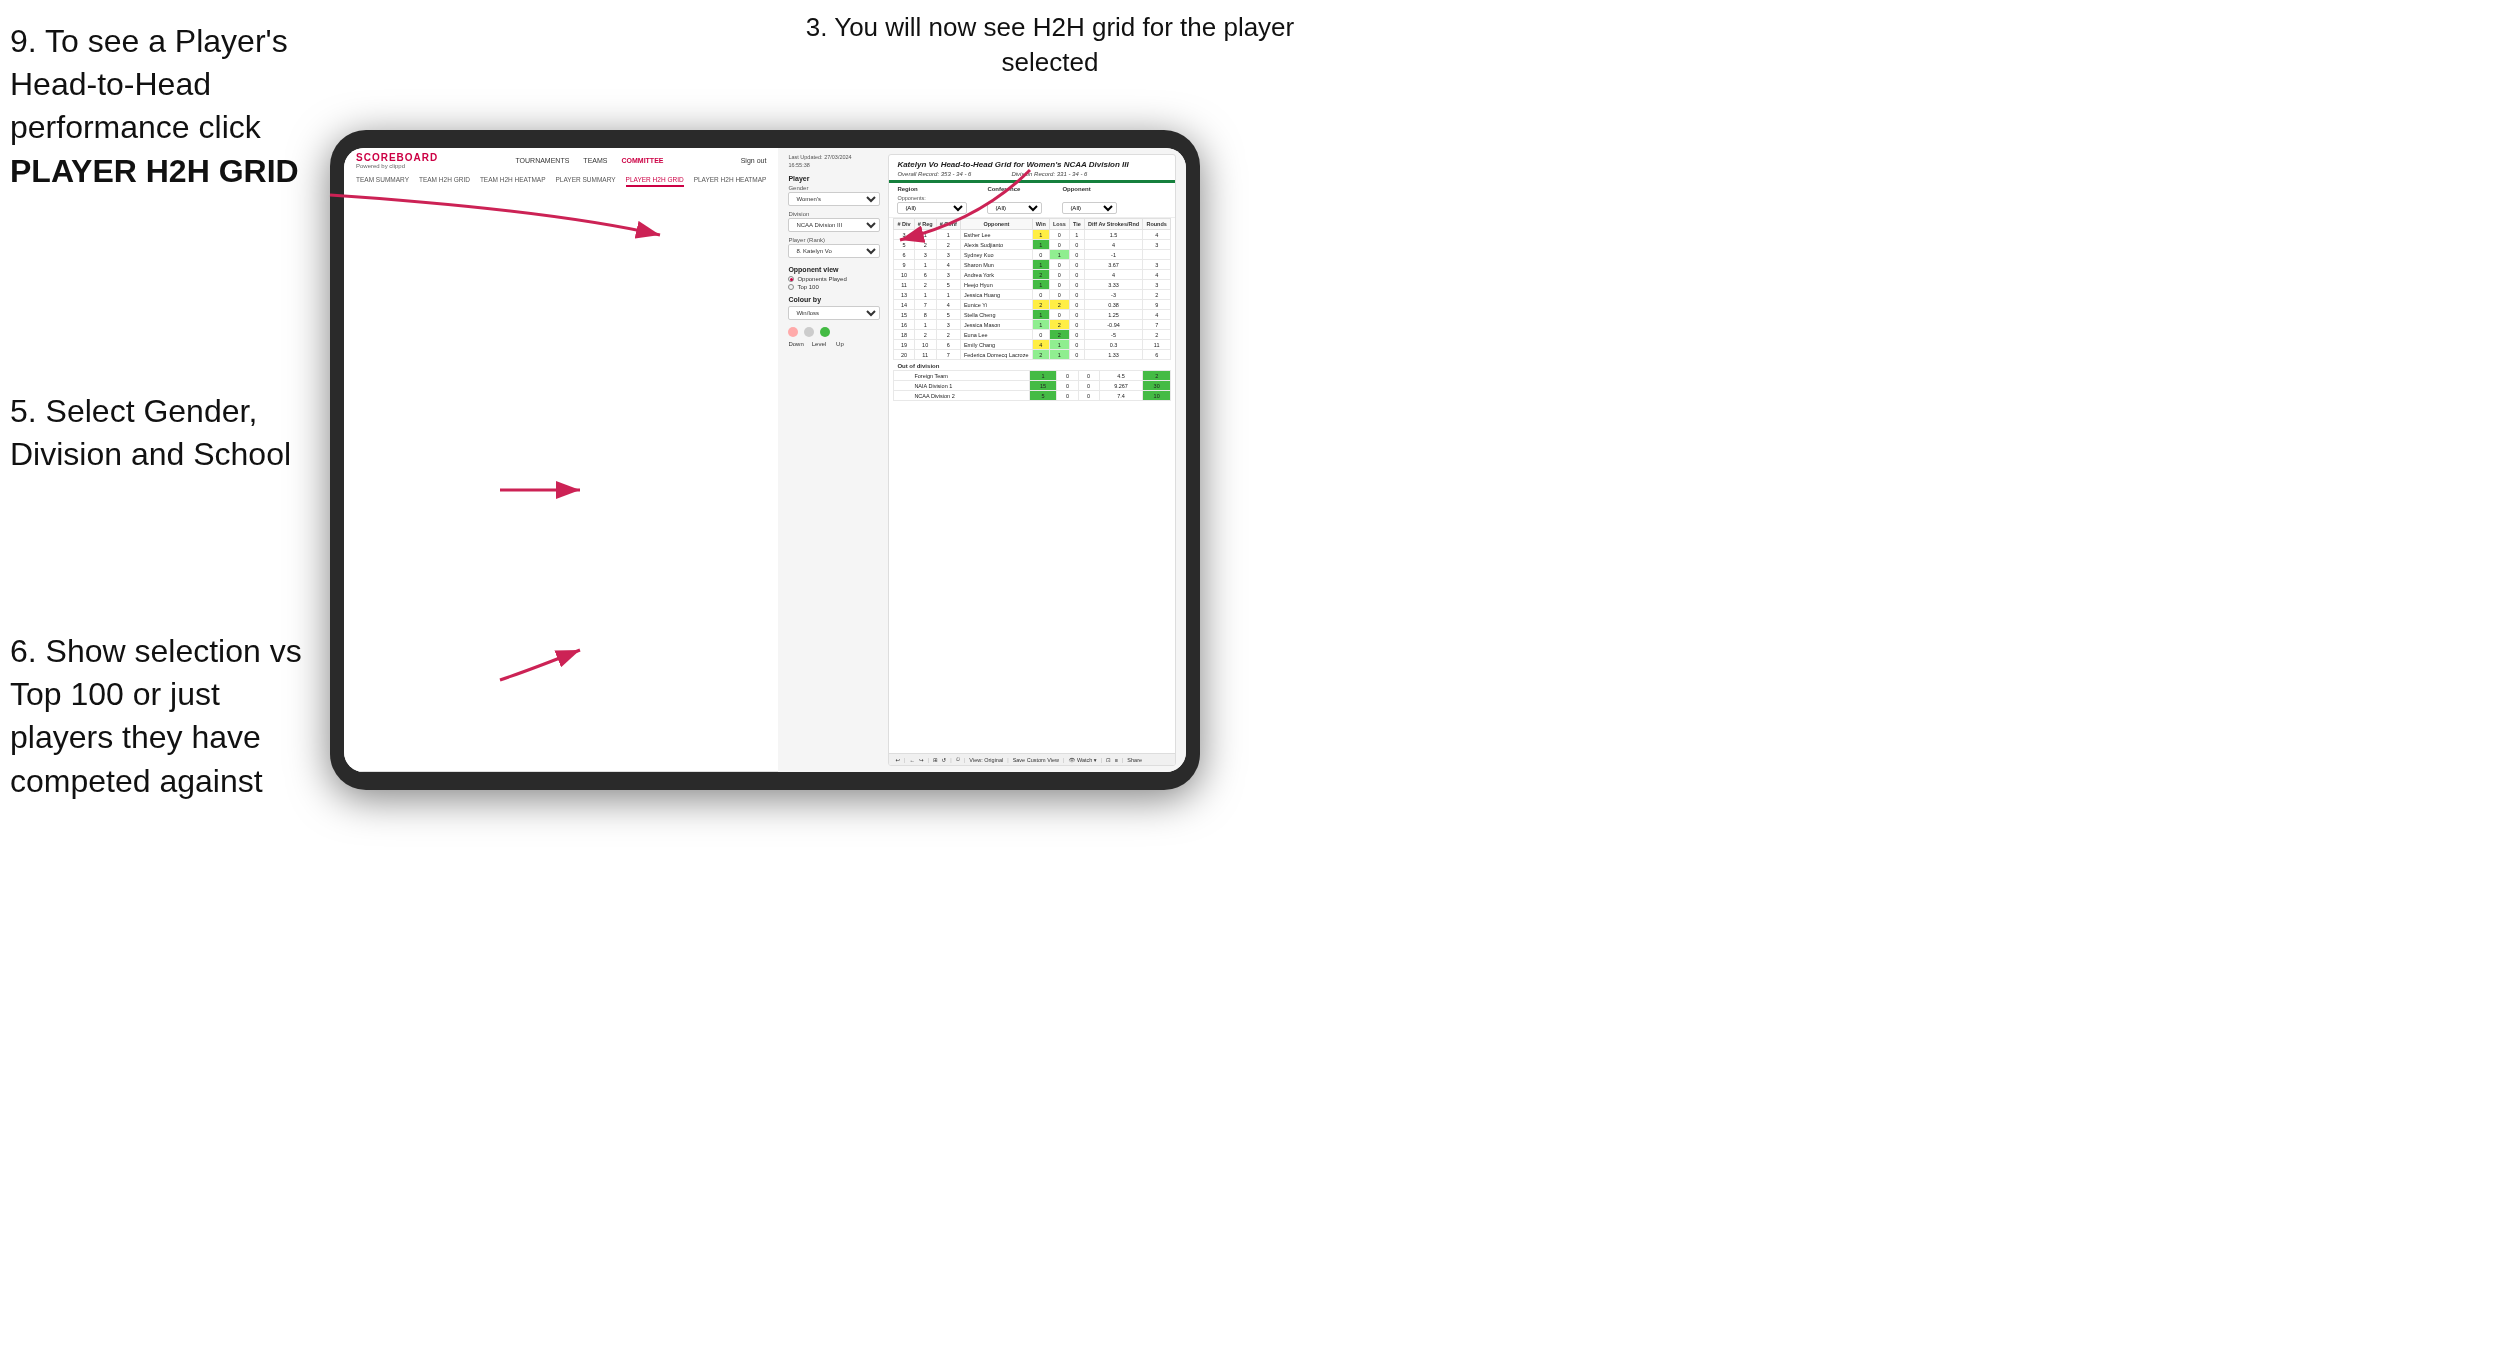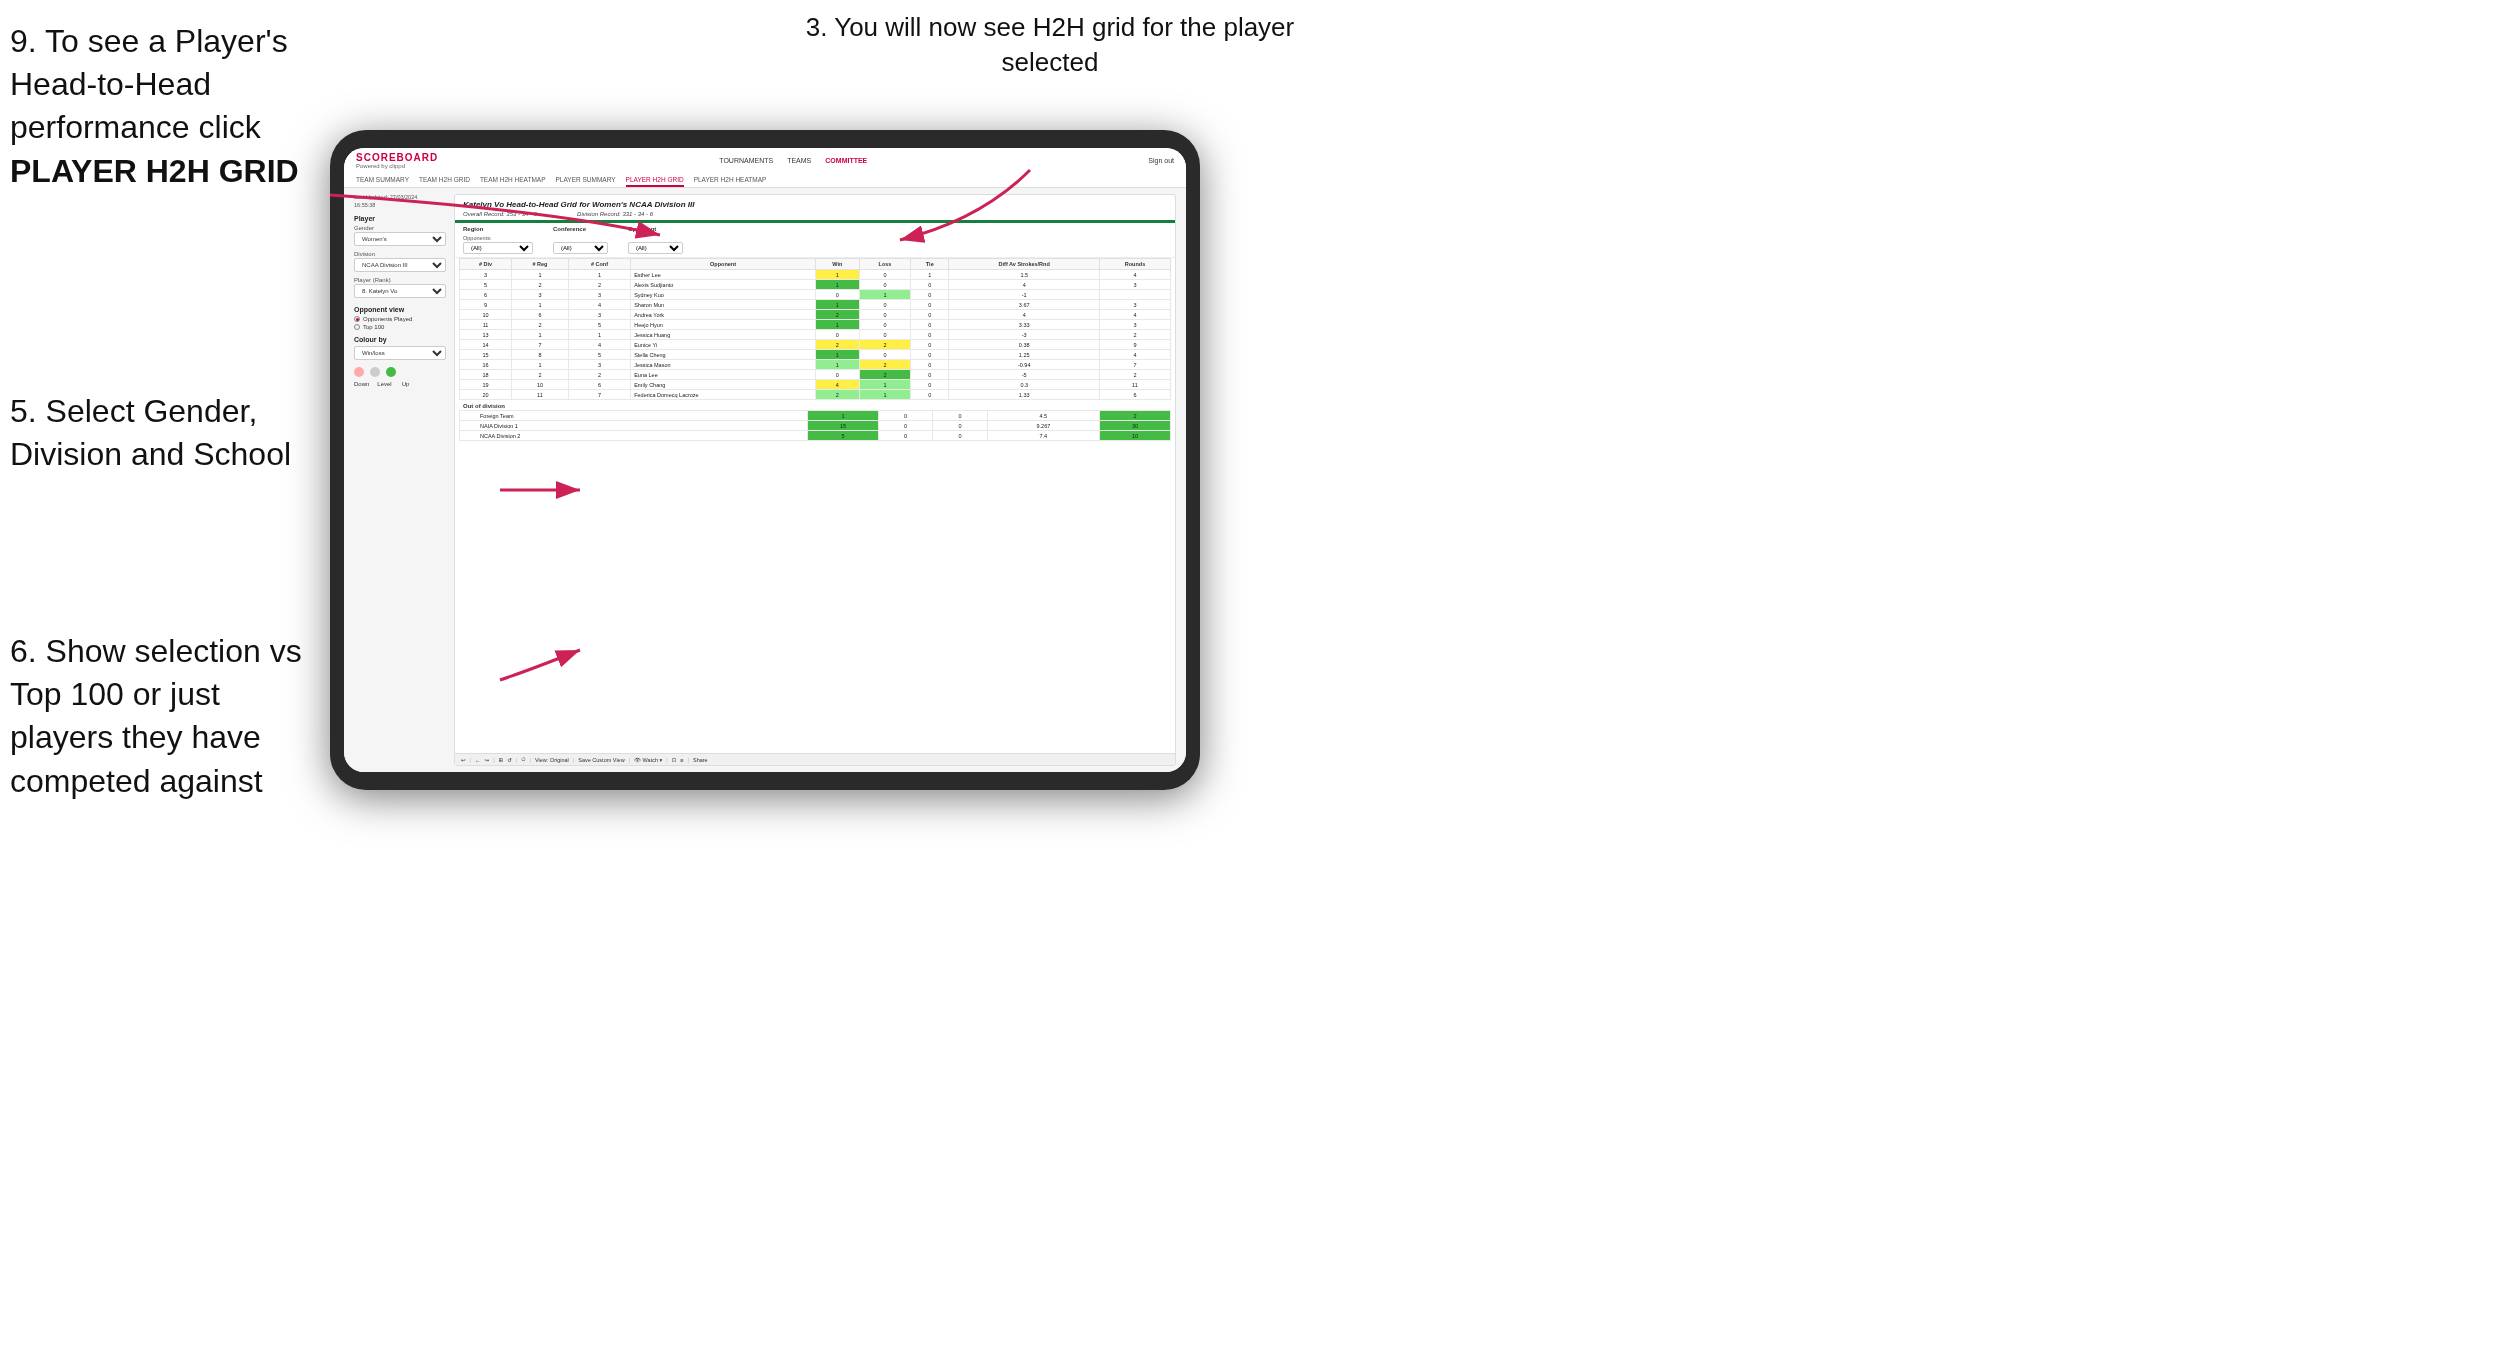--- a/index.html
+++ b/index.html
@@ -67,21 +67,21 @@
       box-shadow: 0 8px 40px rgba(0,0,0,0.5);
       padding: 18px 14px;
     }
     .tablet-screen {
       width: 100%;
       height: 100%;
       background: #f5f5f5;
       border-radius: 20px;
       overflow: hidden;
       display: flex;
-      flex-direction: column;
+      flex-direction: row;
     }
 
     
     .nav-bar {
       background: #fff;
       border-bottom: 1px solid #ddd;
       padding: 4px 12px 0 12px;
       flex-shrink: 0;
     }
     .nav-top {

